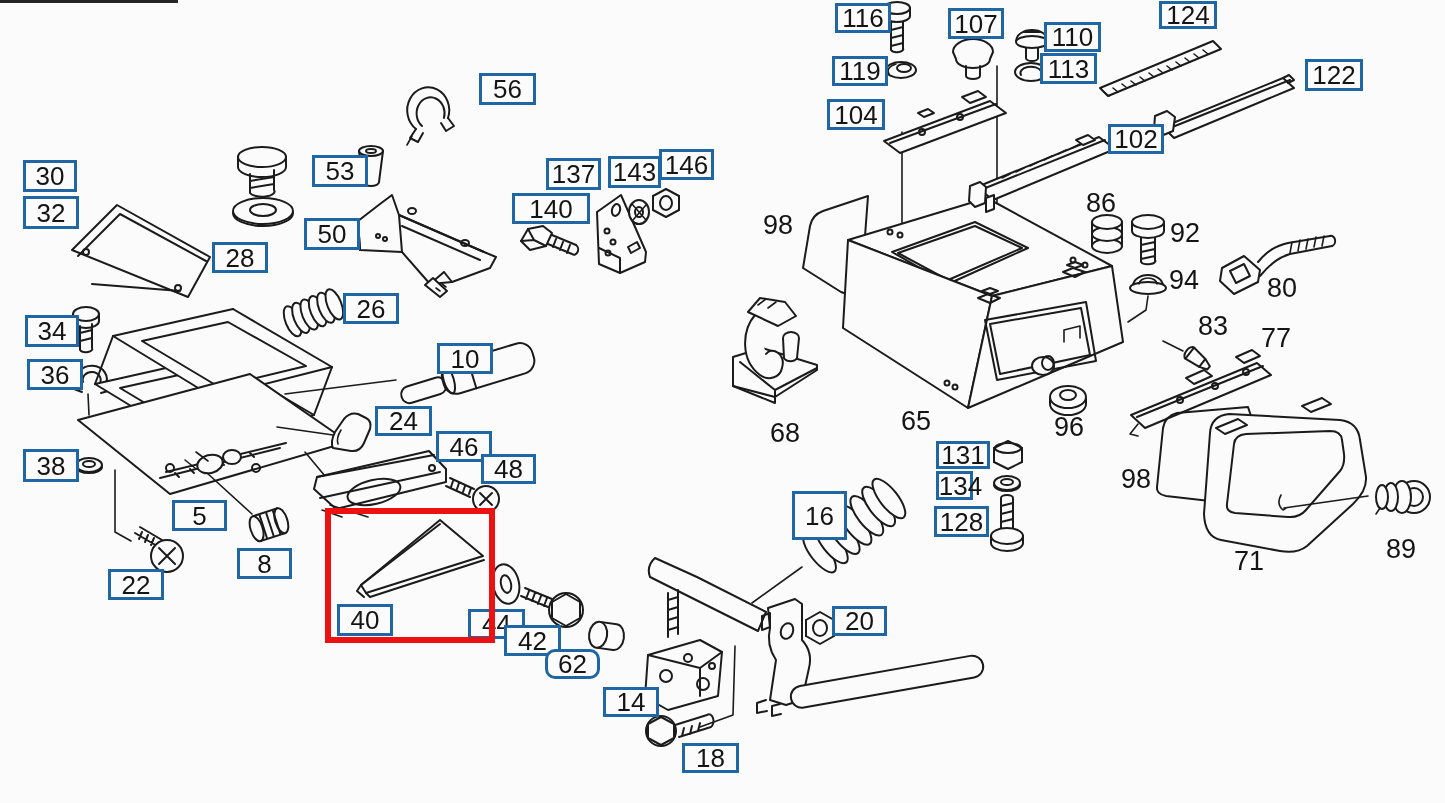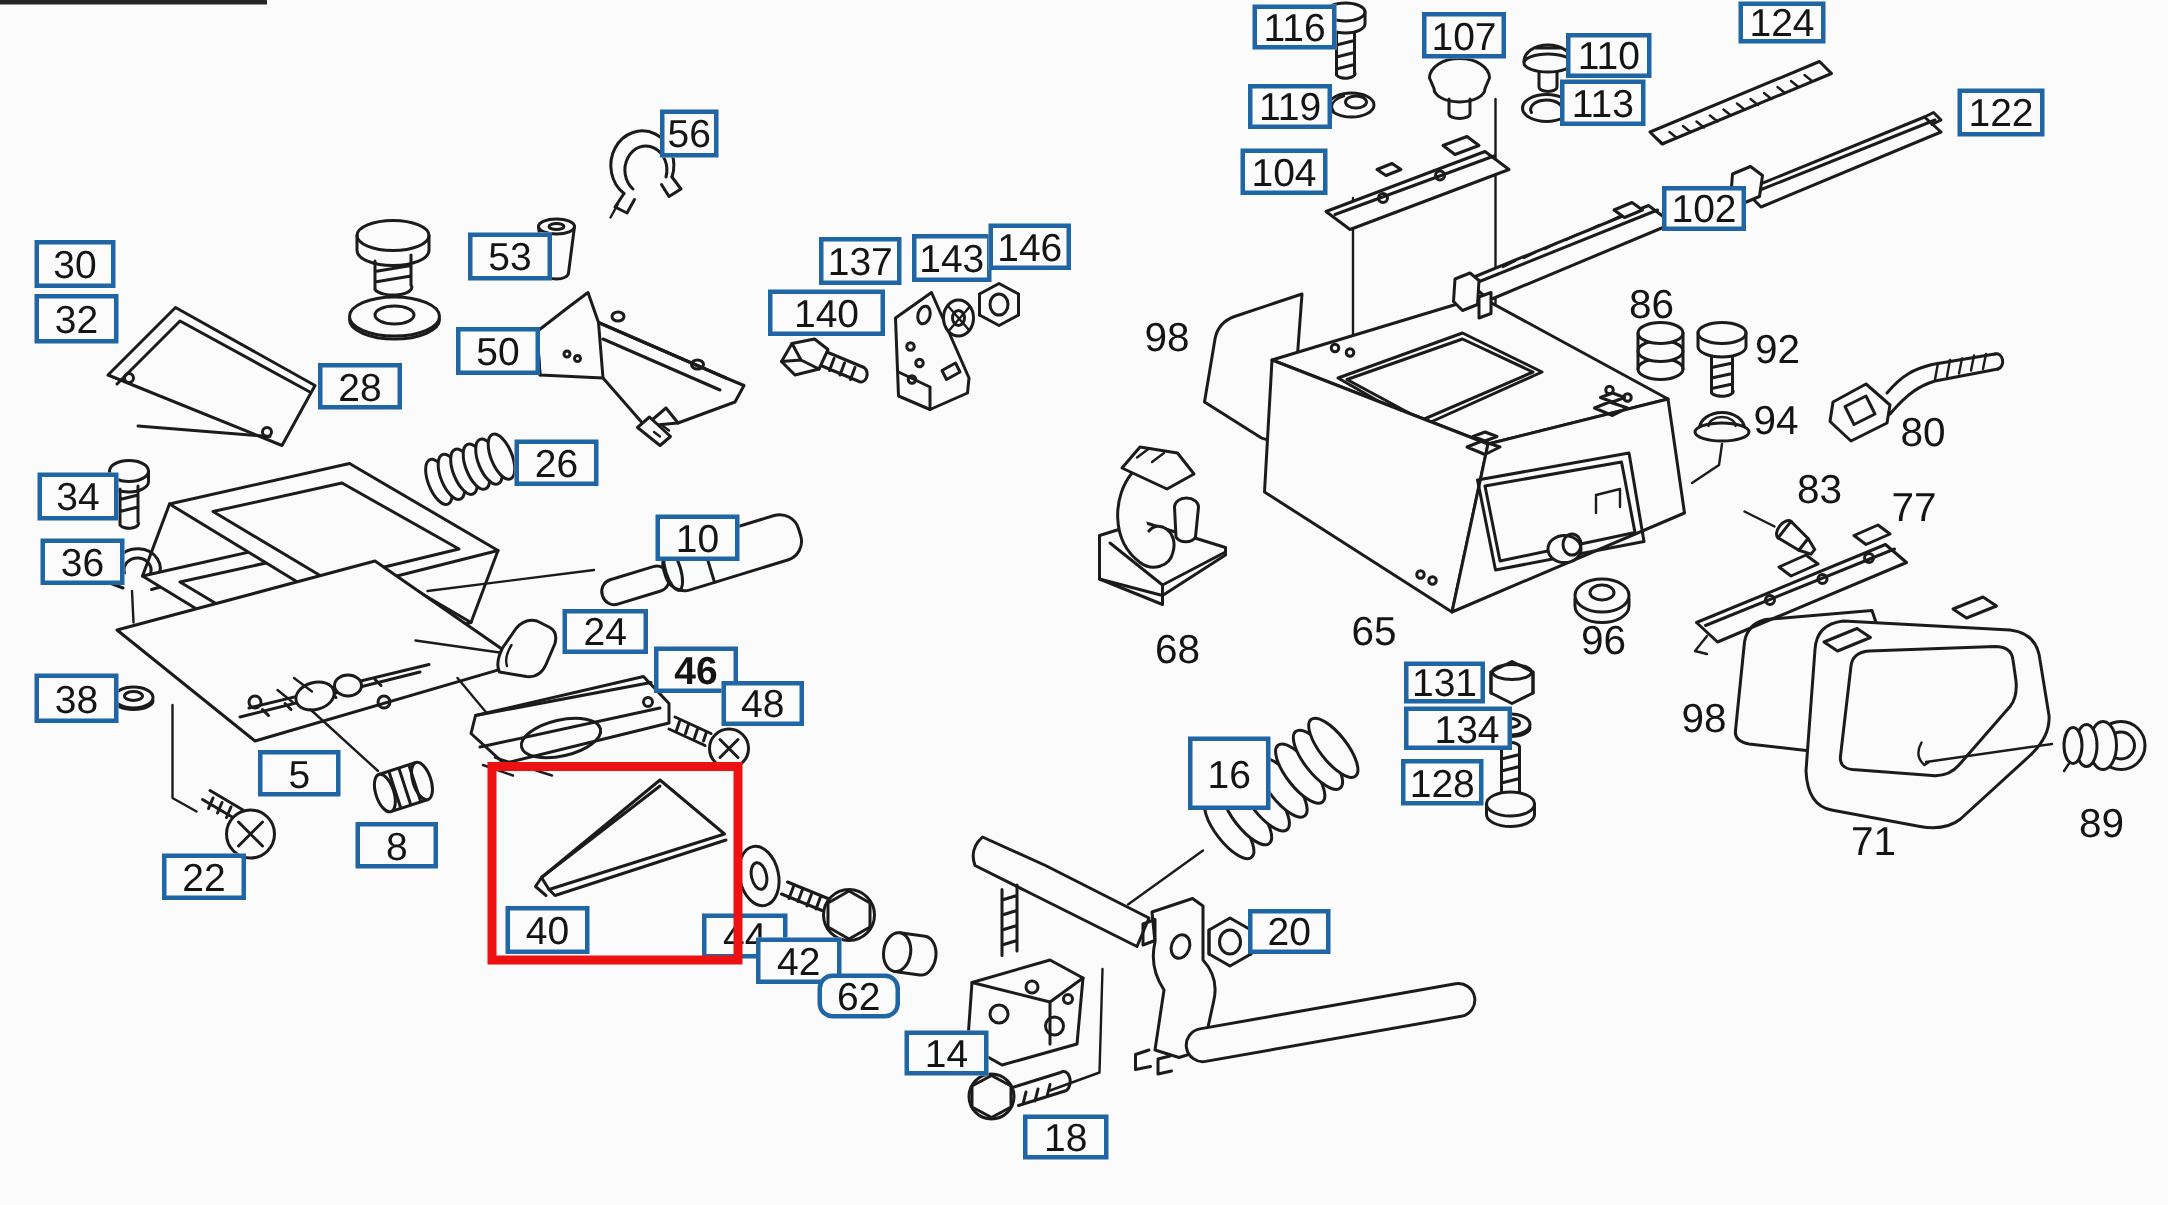--- a/index.html
+++ b/index.html
@@ -421,49 +421,49 @@
       <div class="label boxed" style="left: 23px; top: 196px; width: 56px; height: 33px;">32</div>
       <div class="label boxed" style="left: 212px; top: 242px; width: 56px; height: 31px;">28</div>
       <div class="label boxed" style="left: 25px; top: 315px; width: 54px; height: 32px;">34</div>
       <div class="label boxed" style="left: 27px; top: 359px; width: 56px; height: 31px;">36</div>
       <div class="label boxed" style="left: 23px; top: 449px; width: 56px; height: 33px;">38</div>
       <div class="label boxed" style="left: 172px; top: 500px; width: 55px; height: 31px;">5</div>
       <div class="label boxed" style="left: 237px; top: 548px; width: 55px; height: 31px;">8</div>
       <div class="label boxed" style="left: 108px; top: 569px; width: 56px; height: 31px;">22</div>
       <div class="label boxed" style="left: 312px; top: 155px; width: 56px; height: 32px;">53</div>
       <div class="label boxed" style="left: 304px; top: 218px; width: 56px; height: 32px;">50</div>
-      <div class="label boxed" style="left: 440px; top: 73px; width: 39px; height: 32px;">56</div>
+      <div class="label boxed" style="left: 479px; top: 73px; width: 57px; height: 32px;">56</div>
       <div class="label boxed" style="left: 512px; top: 193px; width: 78px; height: 31px;">140</div>
       <div class="label boxed" style="left: 546px; top: 158px; width: 55px; height: 32px;">137</div>
       <div class="label boxed" style="left: 608px; top: 156px; width: 53px; height: 32px;">143</div>
       <div class="label boxed" style="left: 659px; top: 149px; width: 55px; height: 31px;">146</div>
       <div class="label boxed" style="left: 343px; top: 293px; width: 56px; height: 31px;">26</div>
       <div class="label boxed" style="left: 437px; top: 306px; width: 56px; height: 31px; margin-top: 37px;">10</div>
       <div class="label boxed" style="left: 375px; top: 406px; width: 57px; height: 30px;">24</div>
-      <div class="label boxed" style="left: 436px; top: 431px; width: 56px; height: 31px; font-weight: bold;">46</div>
+      <div class="label boxed" style="left: 436px; top: 431px; width: 56px; height: 31px;">46</div>
       <div class="label boxed" style="left: 481px; top: 454px; width: 55px; height: 30px;">48</div>
       <div class="label boxed" style="left: 337px; top: 604px; width: 56px; height: 32px;">40</div>
       <div class="label boxed" style="left: 468px; top: 609px; width: 57px; height: 30px;">44</div>
       <div class="label boxed" style="left: 504px; top: 625px; width: 57px; height: 31px;">42</div>
       <div class="label boxed" style="left: 545px; top: 649px; width: 55px; height: 30px; border-radius: 10px;">62</div>
       <div class="label boxed" style="left: 603px; top: 687px; width: 56px; height: 30px;">14</div>
       <div class="label boxed" style="left: 682px; top: 743px; width: 57px; height: 30px;">18</div>
       <div class="label boxed" style="left: 792px; top: 491px; width: 55px; height: 49px;">16</div>
       <div class="label boxed" style="left: 832px; top: 606px; width: 55px; height: 30px;">20</div>
       <div class="label boxed" style="left: 835px; top: 3px; width: 56px; height: 30px;">116</div>
       <div class="label boxed" style="left: 832px; top: 56px; width: 56px; height: 30px;">119</div>
       <div class="label boxed" style="left: 827px; top: 99px; width: 58px; height: 31px;">104</div>
       <div class="label boxed" style="left: 948px; top: 8px; width: 56px; height: 31px;">107</div>
       <div class="label boxed" style="left: 1044px; top: 22px; width: 57px; height: 30px;">110</div>
       <div class="label boxed" style="left: 1040px; top: 53px; width: 57px; height: 31px;">113</div>
       <div class="label boxed" style="left: 1159px; top: 1px; width: 58px; height: 28px;">124</div>
       <div class="label boxed" style="left: 1305px; top: 59px; width: 58px; height: 32px;">122</div>
       <div class="label boxed" style="left: 1108px; top: 124px; width: 56px; height: 30px;">102</div>
       <div class="label boxed" style="left: 936px; top: 441px; width: 54px; height: 28px;">131</div>
-      <div class="label boxed" style="left: 936px; top: 471px; width: 72px; height: 29px; padding-left: 12px;">134</div>
+      <div class="label boxed" style="left: 936px; top: 471px; width: 37px; height: 29px; padding-left: 12px;">134</div>
       <div class="label boxed" style="left: 934px; top: 506px; width: 55px; height: 31px;">128</div>
       <div class="label" style="left: 763px; top: 212px;">98</div>
       <div class="label" style="left: 1086px; top: 190px;">86</div>
       <div class="label" style="left: 1170px; top: 220px;">92</div>
       <div class="label" style="left: 1169px; top: 267px;">94</div>
       <div class="label" style="left: 1267px; top: 275px;">80</div>
       <div class="label" style="left: 1198px; top: 313px;">83</div>
       <div class="label" style="left: 1261px; top: 325px;">77</div>
       <div class="label" style="left: 901px; top: 408px;">65</div>
       <div class="label" style="left: 1054px; top: 414px;">96</div>

